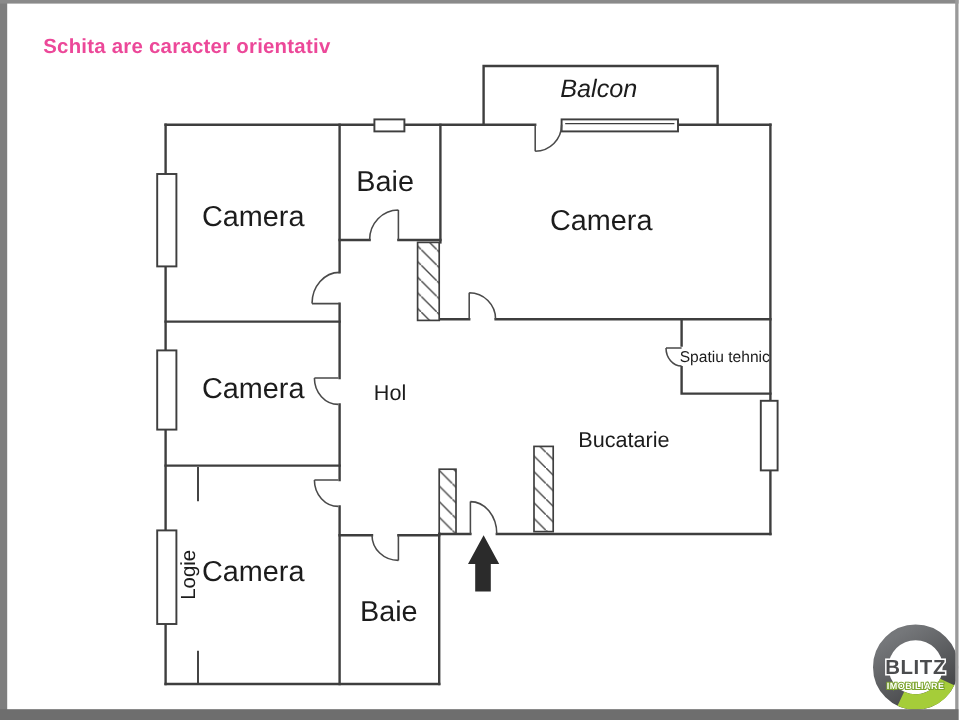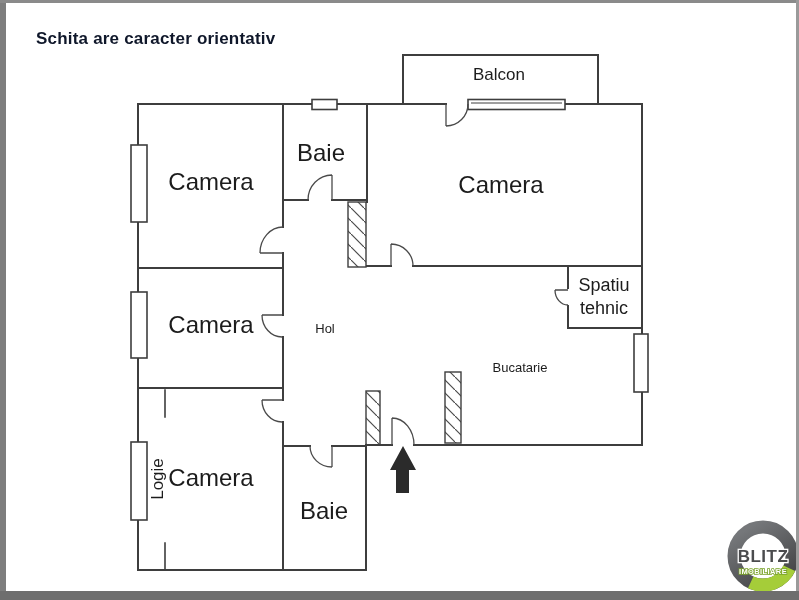--- a/index.html
+++ b/index.html
@@ -8,29 +8,29 @@
     font-family:"Liberation Sans","DejaVu Sans",sans-serif;
   }
   .border-bar{position:absolute;}
   .bar-left{left:0;top:0;width:6px;height:600px;background:#7e7e7e;}
   .bar-top{left:0;top:0;width:799px;height:3px;background:#8a8a8a;}
   .bar-right{left:796px;top:0;width:3px;height:600px;background:#9a9a9a;}
   .bar-bottom{left:0;top:591px;width:799px;height:9px;background:#6e6e6e;}
   .plan-svg{position:absolute;left:0;top:0;}
   .note{
     position:absolute;left:36px;top:29px;font-size:17px;font-weight:600;
-    color:#0f172a;letter-spacing:0.2px;white-space:nowrap;
+    color:#ec4899;letter-spacing:0.2px;white-space:nowrap;
   }
   .room-label{
     position:absolute;transform:translate(-50%,-50%);color:#1c1c1c;
     font-size:24px;white-space:nowrap;text-align:center;line-height:23px;
   }
-  .lab-balcon{font-size:17px;}
-  .lab-hol,.lab-bucatarie{font-size:13px;}
-  .lab-spatiu{font-size:18px;white-space:normal;width:84px;text-align:center;}
+  .lab-balcon{font-size:21px;font-style:italic;}
+  .lab-hol,.lab-bucatarie{font-size:18px;}
+  .lab-spatiu{font-size:13px;white-space:normal;width:84px;text-align:center;}
   .lab-logie{font-size:17px;transform:translate(-50%,-50%) rotate(-90deg);}
   .logo{position:absolute;left:714px;top:508px;}
 </style>
 </head>
 <body>
 
 <div class="frame">
 
   <svg class="plan-svg" width="799" height="600" viewBox="0 0 799 600">
     <defs>

